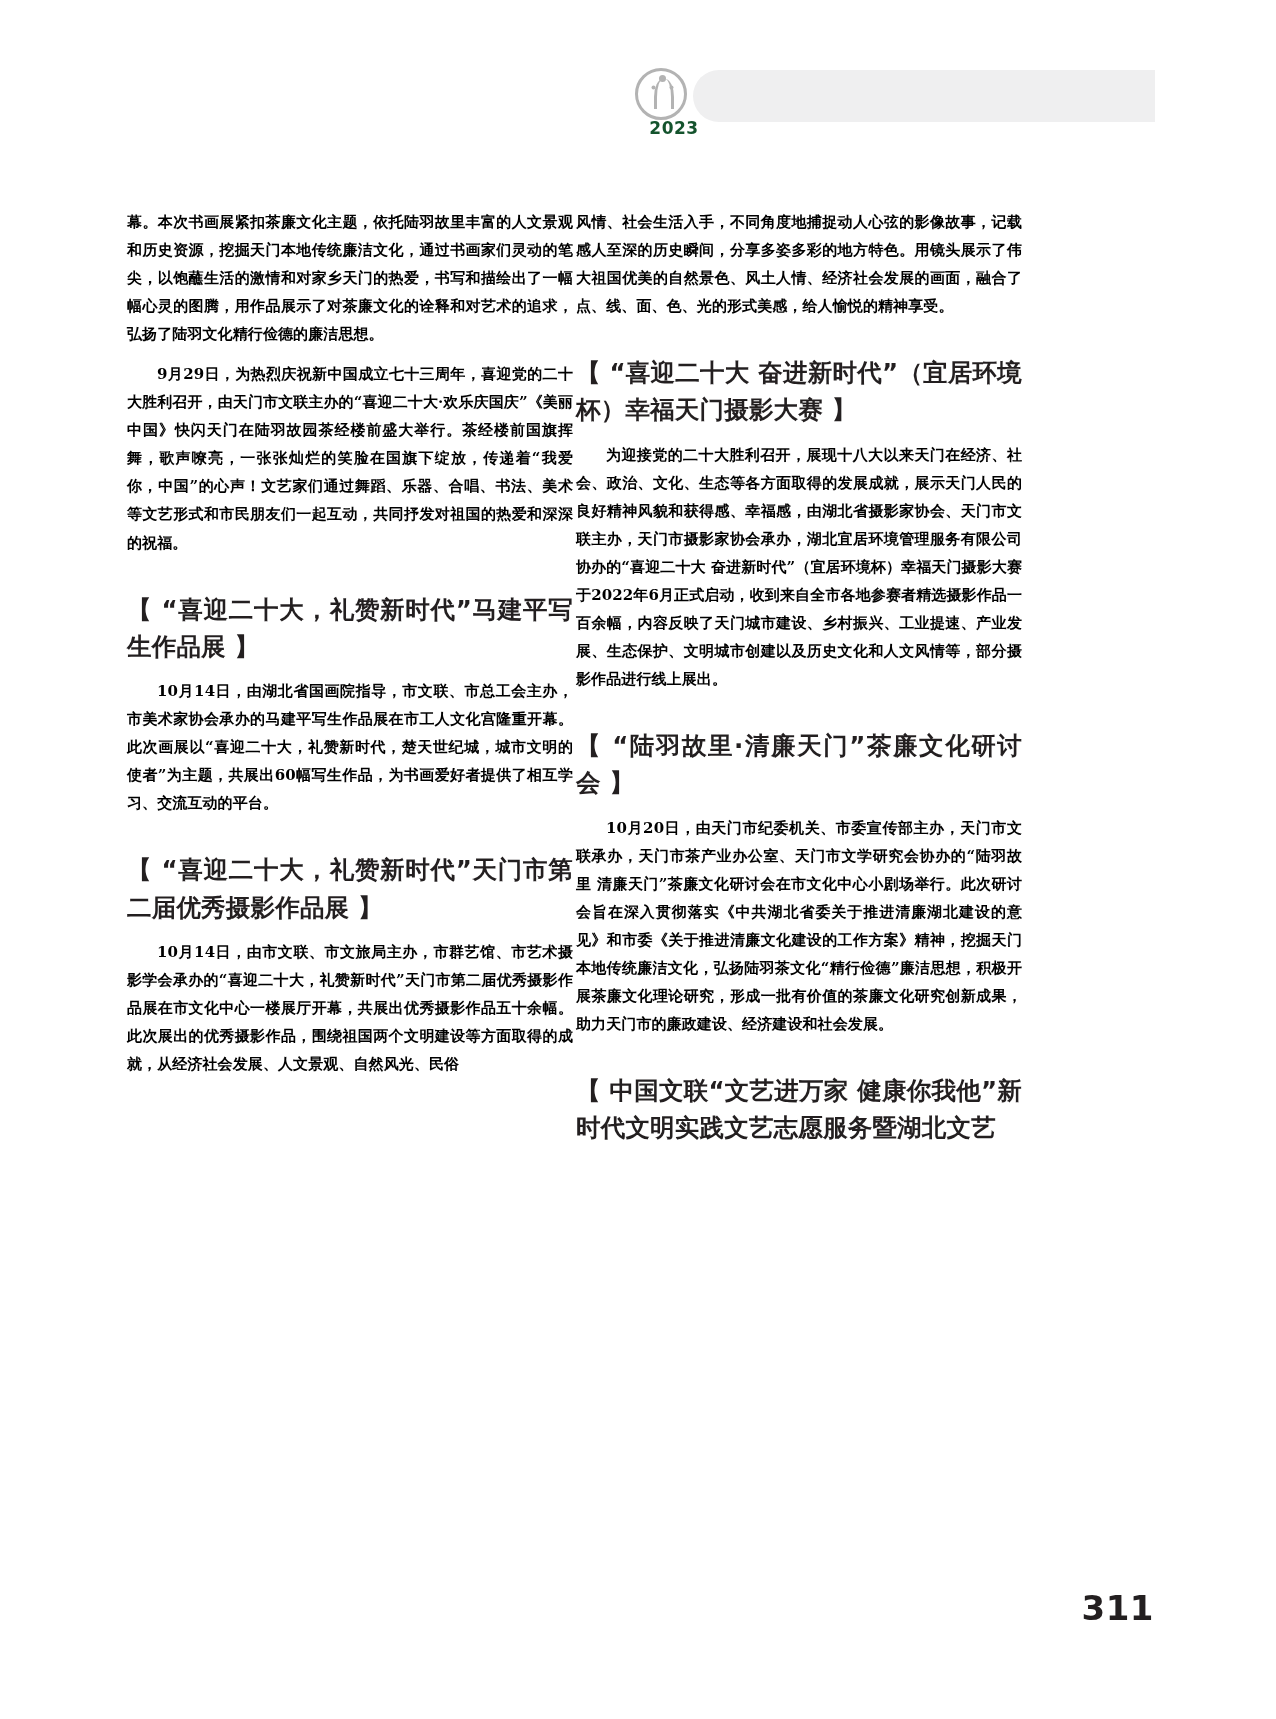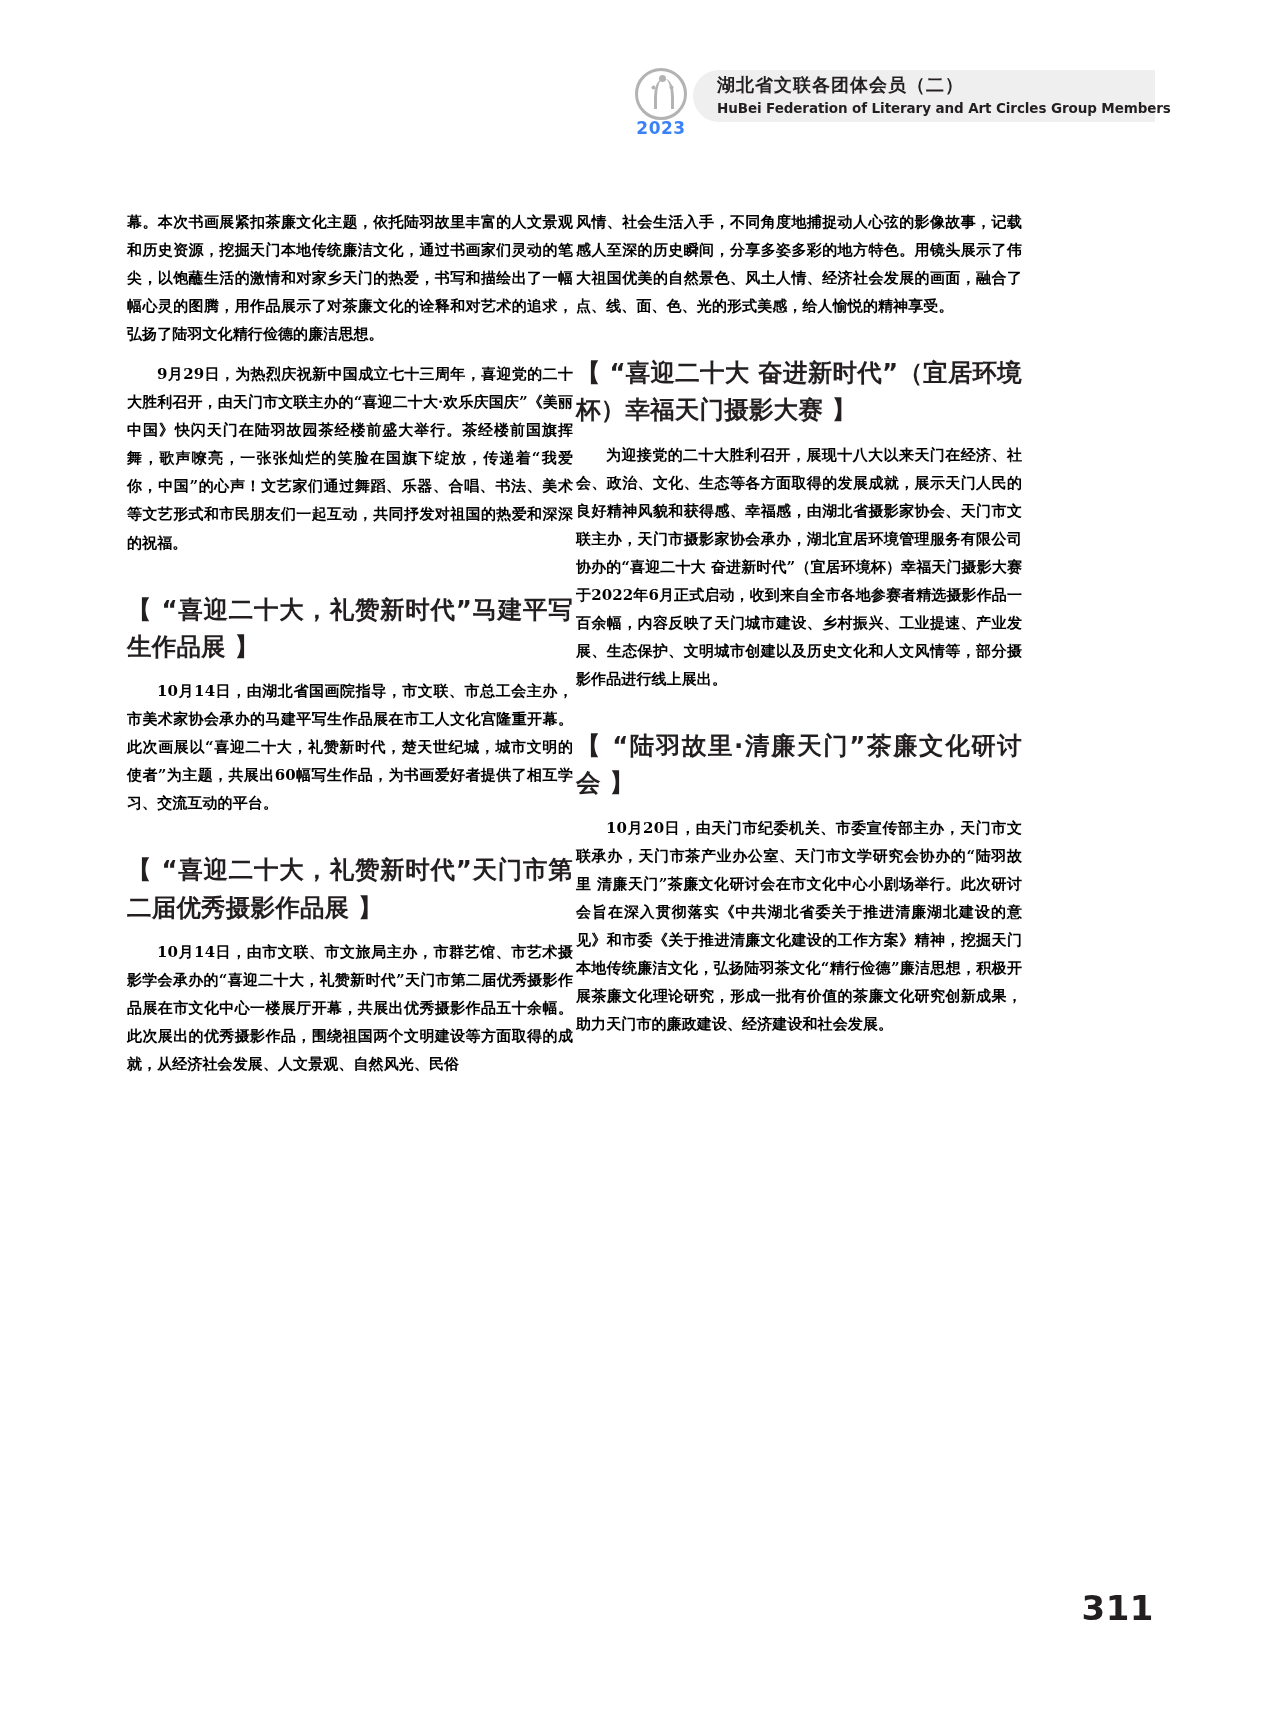--- a/index.html
+++ b/index.html
@@ -65,28 +65,28 @@
     left: 21px;
     top: 4px;
     width: 7px;
     height: 7px;
     background: #b3b3b3;
     border-radius: 50%;
     box-shadow: -9px 9px 0 -1.5px #b3b3b3, 9px 9px 0 -1.5px #b3b3b3;
   }
   .logo-year {
     position: absolute;
-    left: 0;
+    left: 13px;
     top: 52px;
     width: 72px;
     text-align: center;
     font-size: 17px;
     font-weight: bold;
     letter-spacing: 0.5px;
-    color: #3b82f6;
+    color: #14532d;
     font-family: "DejaVu Sans", "Liberation Sans", sans-serif;
   }
   .header-band {
     position: absolute;
     left: 68px;
     top: 4px;
     right: 0;
     height: 52px;
     background: #efeff0;
     border-radius: 26px 0 0 26px;
@@ -179,24 +179,20 @@
 <div class="page-header">
   <div class="header-inner">
 
     <div class="logo-block">
       <div class="logo-mark"></div>
       <div class="logo-year">2023</div>
     </div>
 
     <div class="header-band"></div>
 
-    <div class="header-titles">
-      <div class="header-title-cn">湖北省文联各团体会员（二）</div>
-      <div class="header-title-en">HuBei Federation of Literary and Art Circles Group Members</div>
-    </div>
 
   </div>
 </div>
 
 <div class="columns">
 
   <div class="col col-left">
 
     <p class="para">幕。本次书画展紧扣茶廉文化主题，依托陆羽故里丰富的人文景观和历史资源，挖掘天门本地传统廉洁文化，通过书画家们灵动的笔尖，以饱蘸生活的激情和对家乡天门的热爱，书写和描绘出了一幅幅心灵的图腾，用作品展示了对茶廉文化的诠释和对艺术的追求，弘扬了陆羽文化精行俭德的廉洁思想。</p>
 
@@ -213,18 +209,19 @@
   <div class="col col-right">
 
     <p class="para">风情、社会生活入手，不同角度地捕捉动人心弦的影像故事，记载感人至深的历史瞬间，分享多姿多彩的地方特色。用镜头展示了伟大祖国优美的自然景色、风土人情、经济社会发展的画面，融合了点、线、面、色、光的形式美感，给人愉悦的精神享受。</p>
 
     <h2 class="heading space-before">【 “喜迎二十大 奋进新时代”（宜居环境杯）幸福天门摄影大赛 】</h2>
     <p class="para indent">为迎接党的二十大胜利召开，展现十八大以来天门在经济、社会、政治、文化、生态等各方面取得的发展成就，展示天门人民的良好精神风貌和获得感、幸福感，由湖北省摄影家协会、天门市文联主办，天门市摄影家协会承办，湖北宜居环境管理服务有限公司协办的“喜迎二十大 奋进新时代”（宜居环境杯）幸福天门摄影大赛于2022年6月正式启动，收到来自全市各地参赛者精选摄影作品一百余幅，内容反映了天门城市建设、乡村振兴、工业提速、产业发展、生态保护、文明城市创建以及历史文化和人文风情等，部分摄影作品进行线上展出。</p>
 
     <h2 class="heading space-before">【 “陆羽故里·清廉天门”茶廉文化研讨会 】</h2>
     <p class="para indent">10月20日，由天门市纪委机关、市委宣传部主办，天门市文联承办，天门市茶产业办公室、天门市文学研究会协办的“陆羽故里 清廉天门”茶廉文化研讨会在市文化中心小剧场举行。此次研讨会旨在深入贯彻落实《中共湖北省委关于推进清廉湖北建设的意见》和市委《关于推进清廉文化建设的工作方案》精神，挖掘天门本地传统廉洁文化，弘扬陆羽茶文化“精行俭德”廉洁思想，积极开展茶廉文化理论研究，形成一批有价值的茶廉文化研究创新成果，助力天门市的廉政建设、经济建设和社会发展。</p>
 
+    <h2 class="heading space-before">【 中国文联“文艺进万家 健康你我他”新时代文明实践文艺志愿服务暨湖北文艺</h2>
 
   </div>
 
 </div>
 
 <div class="page-number">311</div>
 
 </body></html>

